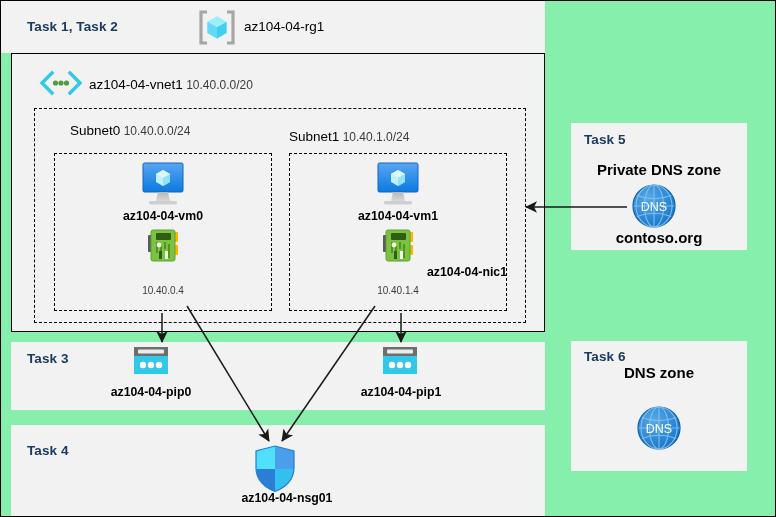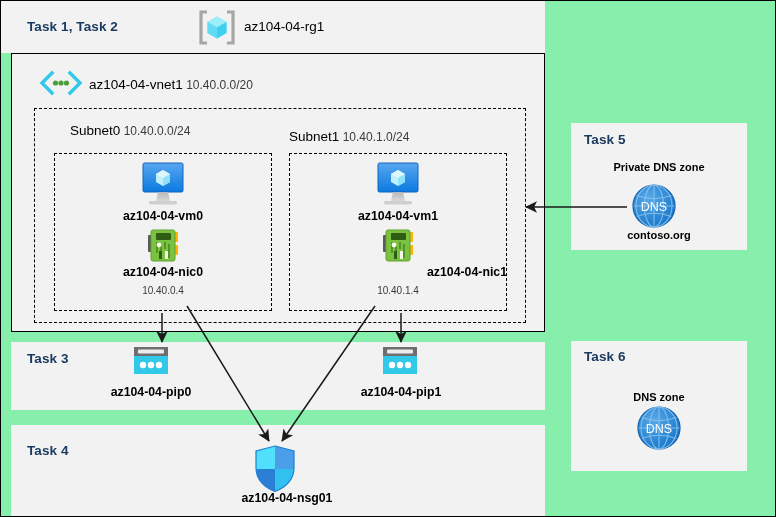--- a/index.html
+++ b/index.html
@@ -79,21 +79,21 @@
   }
   .node-sub {
     color: #3b3b3b;
     font-size: 10px;
     font-weight: normal;
     text-align: center;
     white-space: nowrap;
   }
   .zone-head {
     color: #000000;
-    font-size: 11px;
+    font-size: 15px;
     font-weight: bold;
     text-align: center;
     white-space: nowrap;
   }
 
   
   .icon { display: block; }
   svg { display: block; overflow: visible; }
 
   .arrow-layer {
@@ -175,21 +175,20 @@
       <rect x="26" y="16" width="5" height="10" rx="1" fill="#ffb400"></rect>
       <rect x="4" y="1" width="24" height="31" rx="2" fill="#7cc242"></rect>
       <rect x="4" y="1" width="24" height="31" rx="2" fill="none" stroke="#5fa32e" stroke-width="1"></rect>
       <rect x="9" y="4" width="15" height="7" rx="1" fill="#2f5d12"></rect>
       <path d="M10 13 L10 24 M14 17 L14 29 M18 13 L18 20 M22 15 L22 29" stroke="#4f8f24" stroke-width="1.8" fill="none"></path>
       <circle cx="12" cy="16" r="2.4" fill="#f4fbe9"></circle>
       <rect x="12" y="22" width="3" height="8" fill="#2f5d12"></rect>
       <rect x="18" y="22" width="3" height="8" fill="#f4fbe9"></rect>
     </svg>
   </div>
-  <div class="abs node-label" style="left:53px; top:264px; width:218px;">az104-04-nic0</div>
   <div class="abs node-sub" style="left:53px; top:284px; width:218px;">10.40.0.4</div>
 
   <div class="abs" style="left:288px; top:126px; white-space:nowrap;">
     <span class="title-strong">Subnet1</span><span class="title-light"> </span><span class="title-light">10.40.1.0/24</span>
   </div>
   <div class="abs subnet-inner subnet1-inner"></div>
 
   <div class="abs icon" style="left:370px; top:160px;">
     <svg width="54" height="46" viewBox="0 0 54 46">
       <defs>
@@ -298,21 +297,21 @@
         <path d="M5.8 12.5 Q23 19 40.2 12.5"></path>
         <path d="M5.8 33.5 Q23 27 40.2 33.5"></path>
       </g>
       <text x="23" y="27.5" text-anchor="middle" font-family="Liberation Sans, sans-serif" font-size="12.5" fill="#ffffff">DNS</text>
     </svg>
   </div>
   <div class="abs zone-head" style="left:570px; top:228px; width:176px;">contoso.org</div>
 
   <div class="abs task-band task6-band"></div>
   <div class="abs task-label" style="left:583px; top:348px;">Task 6</div>
-  <div class="abs zone-head" style="left:570px; top:390px; width:176px;">DNS zone</div>
+  <div class="abs zone-head" style="left:570px; top:363px; width:176px;">DNS zone</div>
 
   <div class="abs icon" style="left:635px; top:404px;">
     <svg width="46" height="46" viewBox="0 0 46 46">
       <defs>
         <radialGradient id="globeG1" cx="38%" cy="32%" r="78%">
           <stop offset="0%" stop-color="#57a9e8"></stop>
           <stop offset="100%" stop-color="#1272c8"></stop>
         </radialGradient>
       </defs>
       <circle cx="23" cy="23" r="21" fill="url(#globeG1)" stroke="#0e5fae" stroke-width="1.2"></circle>

